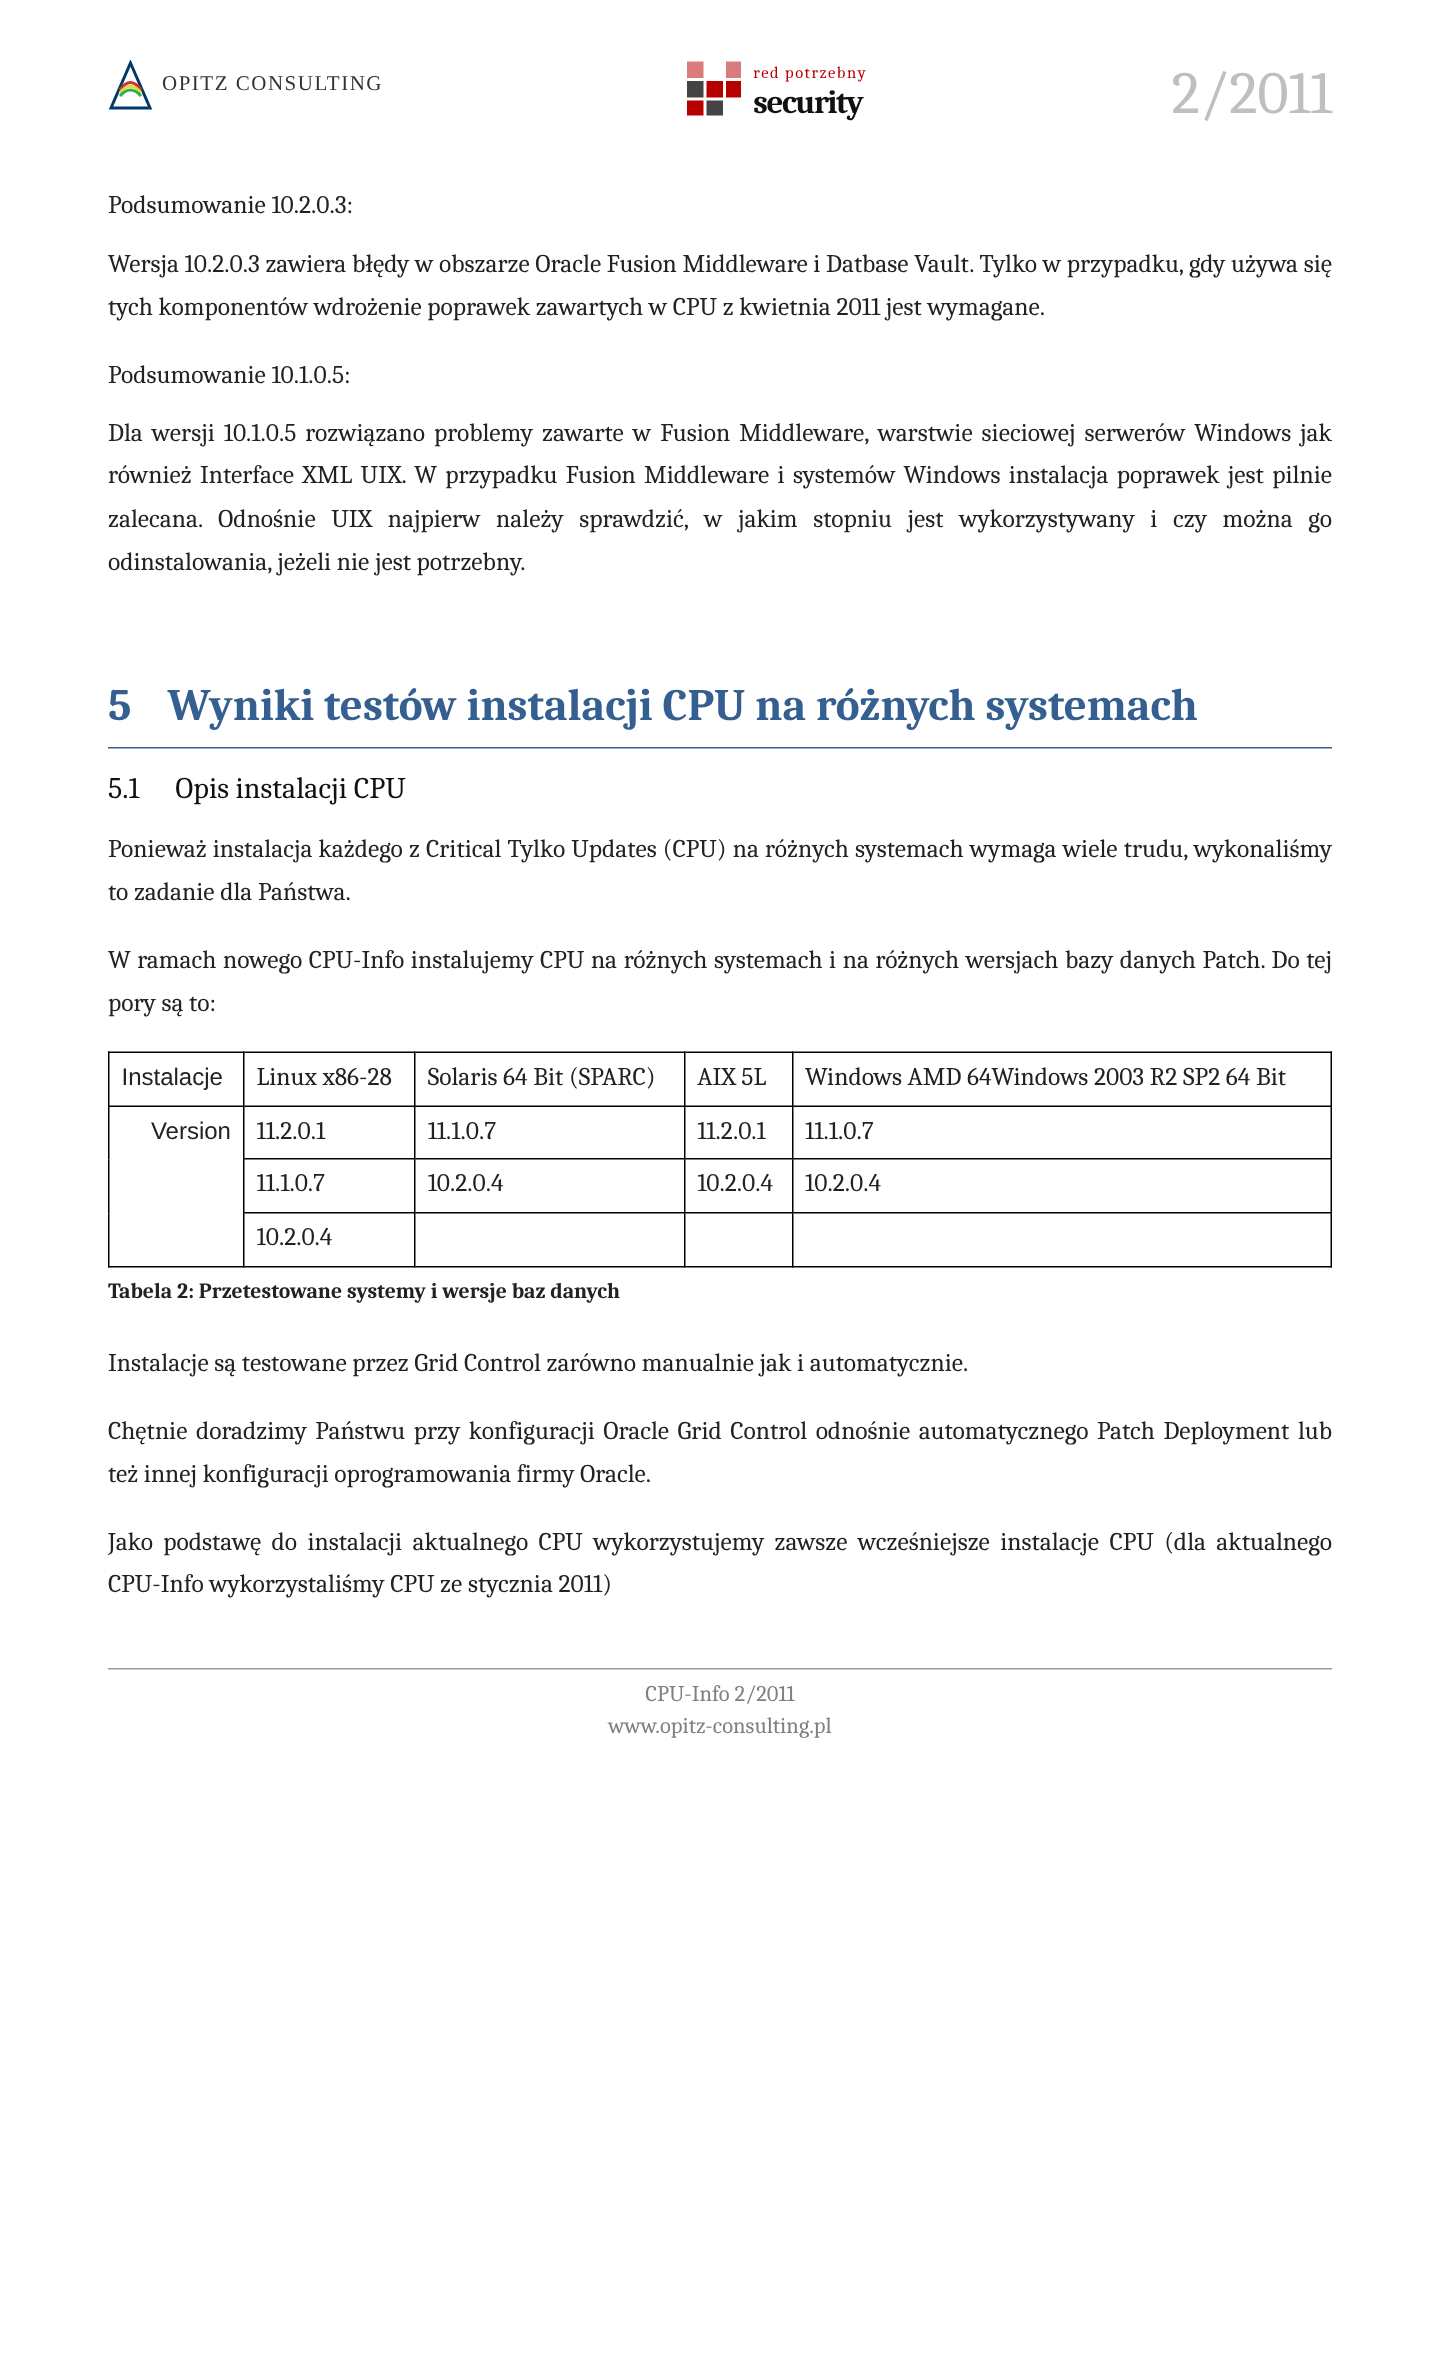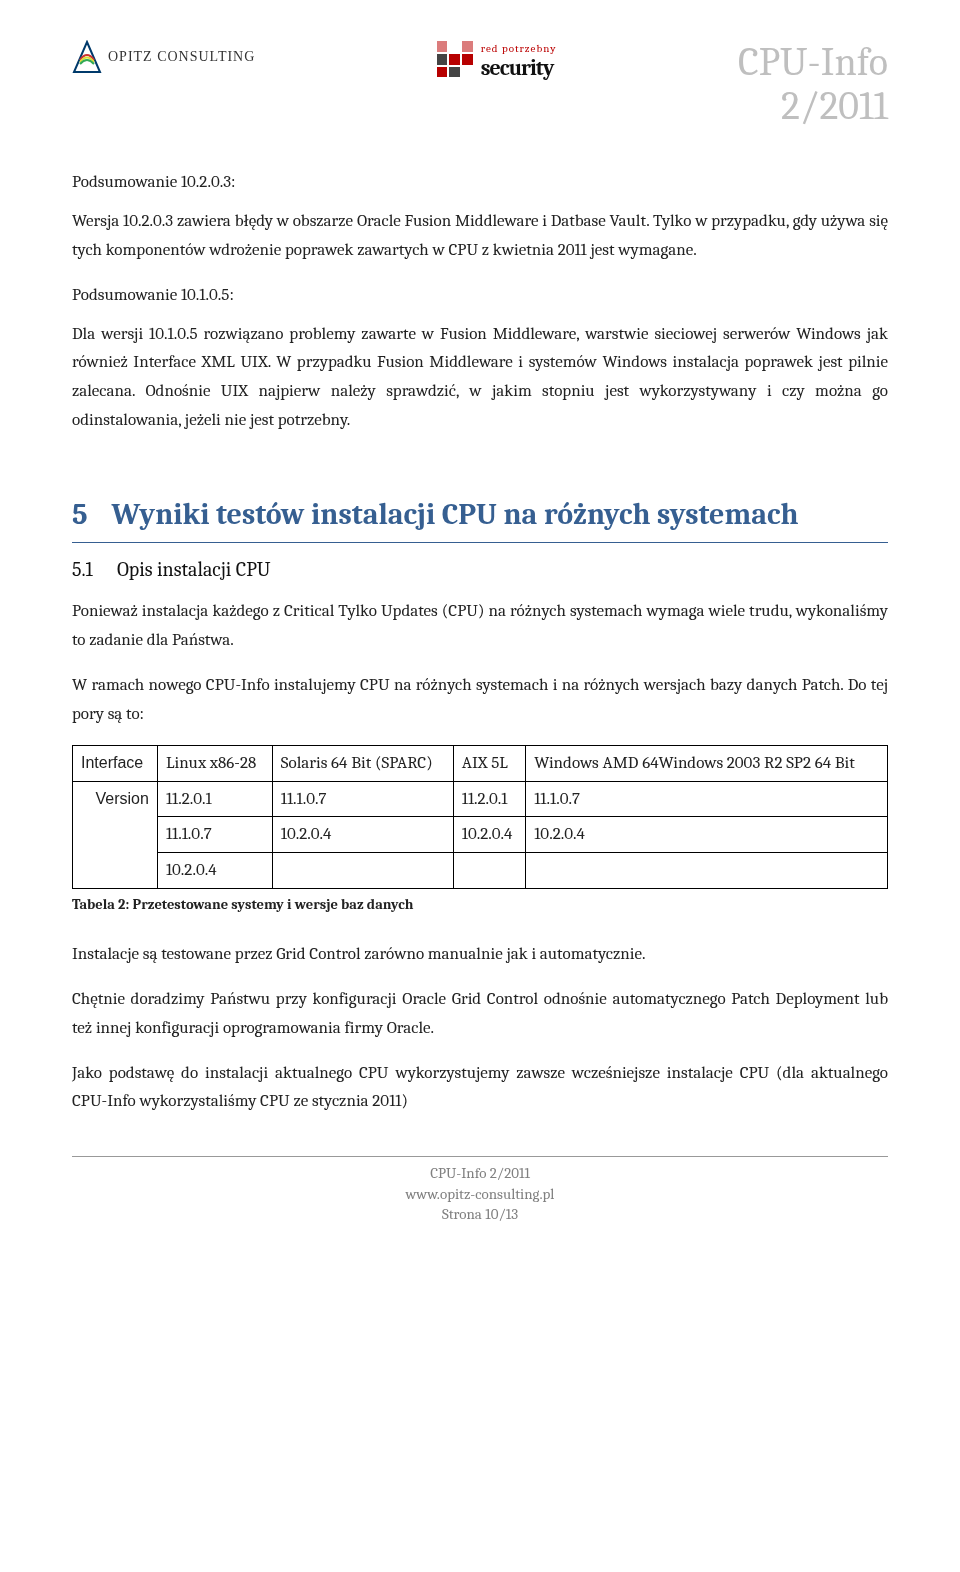--- a/index.html
+++ b/index.html
@@ -145,21 +145,20 @@
         <div class="sq dark"></div>
         <div class="sq hole"></div>
     </div>
     <div class="sec-text">
       <div class="line1">red potrzebny</div>
       <div class="line2">security</div>
     </div>
   </div>
 
   <div class="header-title">
-    <div>CPU-Info</div>
     <div>2/2011</div>
   </div>
 </div>
 
 <div class="section-label">Podsumowanie 10.2.0.3:</div>
 <p>Wersja 10.2.0.3 zawiera błędy w obszarze Oracle Fusion Middleware i Datbase Vault. Tylko w przypadku, gdy używa się tych komponentów wdrożenie poprawek zawartych w CPU z kwietnia 2011 jest wymagane.</p>
 
 <div class="section-label">Podsumowanie 10.1.0.5:</div>
 <p>Dla wersji 10.1.0.5 rozwiązano problemy zawarte w Fusion Middleware, warstwie sieciowej serwerów Windows jak również Interface XML UIX.  W przypadku Fusion Middleware i systemów Windows instalacja poprawek jest pilnie zalecana. Odnośnie UIX najpierw należy sprawdzić, w jakim stopniu jest wykorzystywany i czy można go odinstalowania, jeżeli nie jest potrzebny.</p>
 
@@ -172,21 +171,21 @@
   <span>5.1</span>
   <span>Opis instalacji CPU</span>
 </div>
 
 <p>Ponieważ instalacja każdego z Critical Tylko Updates (CPU) na różnych systemach wymaga wiele trudu, wykonaliśmy to zadanie dla Państwa.</p>
 <p>W ramach nowego CPU-Info instalujemy CPU na różnych systemach i na różnych wersjach bazy danych Patch. Do tej pory są to:</p>
 
 <table class="data-table">
   <tbody>
       <tr>
-    <td class="sans">Interface</td>
+    <td class="sans">Instalacje</td>
     <td>Linux x86-28</td>
     <td>Solaris 64 Bit (SPARC)</td>
     <td>AIX 5L</td>
     <td>Windows AMD 64Windows 2003 R2 SP2 64 Bit</td>
   </tr>
   <tr>
     <td class="sans center" rowspan="3">Version</td>
     <td>11.2.0.1</td>
     <td>11.1.0.7</td>
     <td>11.2.0.1</td>
@@ -208,14 +207,13 @@
   </table>
 <div class="table-caption">Tabela 2: Przetestowane systemy i wersje baz danych</div>
 
 <p>Instalacje są testowane przez Grid Control zarówno manualnie jak i automatycznie.</p>
 <p>Chętnie doradzimy Państwu przy konfiguracji Oracle Grid Control odnośnie automatycznego Patch Deployment lub też innej konfiguracji oprogramowania firmy Oracle.</p>
 <p>Jako podstawę do instalacji aktualnego CPU wykorzystujemy zawsze wcześniejsze instalacje CPU (dla aktualnego CPU-Info wykorzystaliśmy CPU ze stycznia 2011)</p>
 
 <div class="footer">
   <div>CPU-Info 2/2011</div>
   <div>www.opitz-consulting.pl</div>
-  <div>Strona 10/13</div>
 </div>
 
 </body></html>

